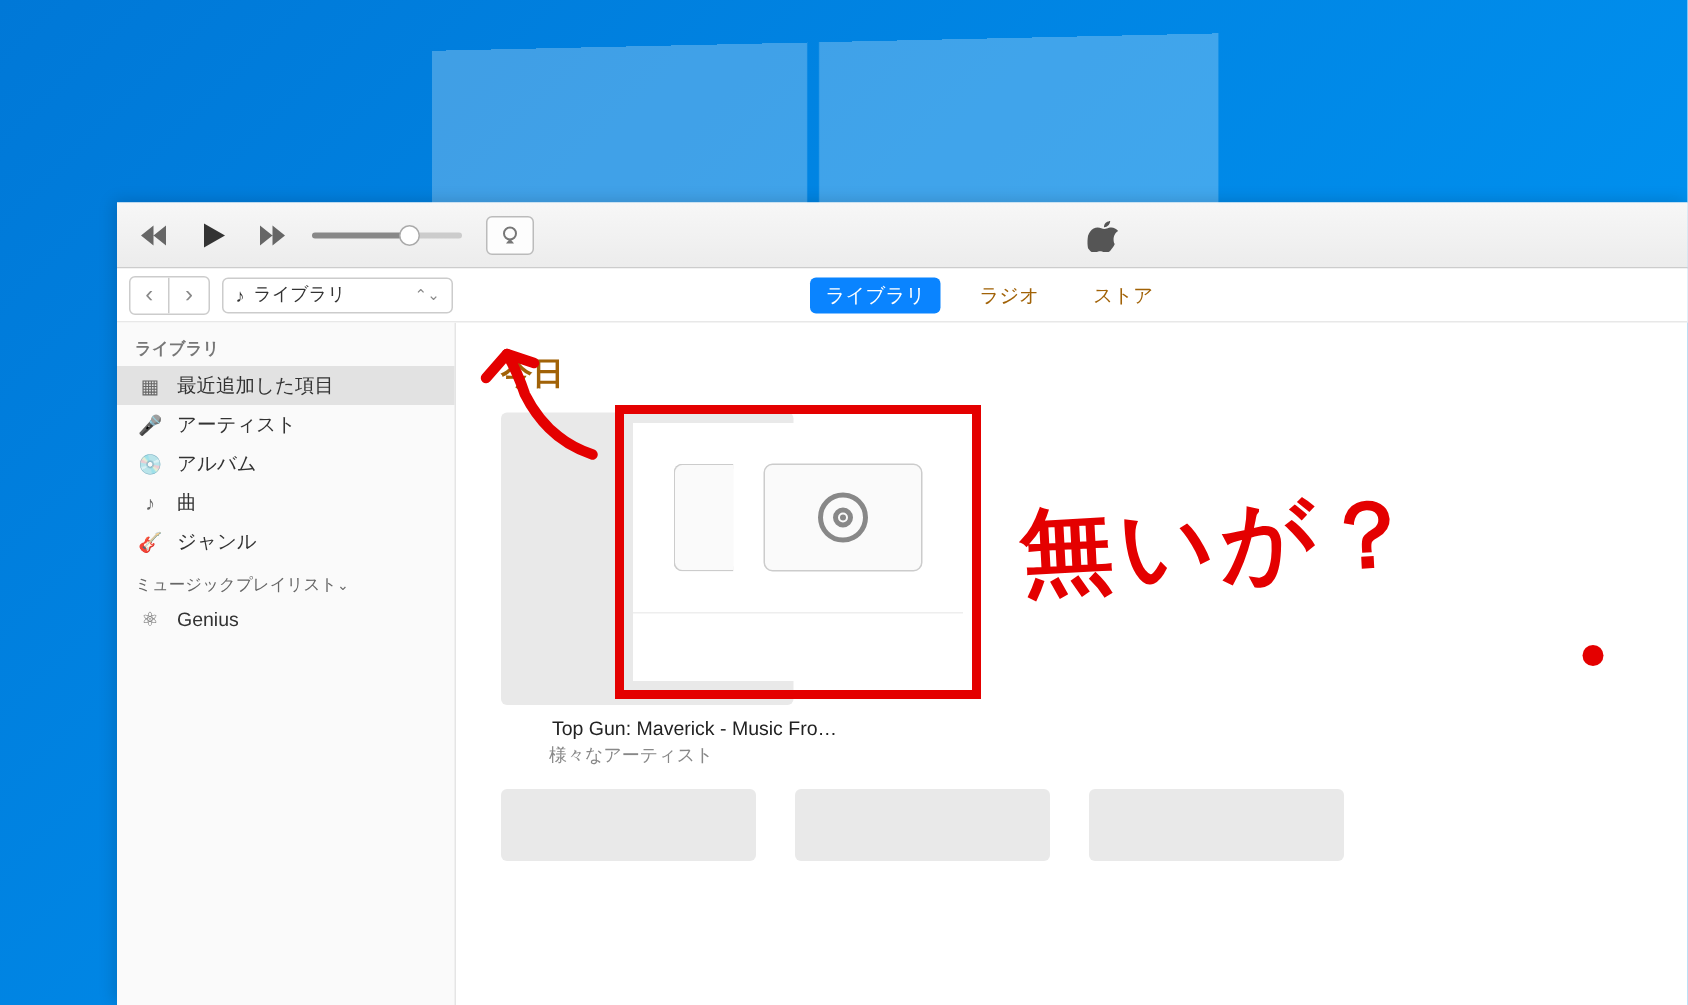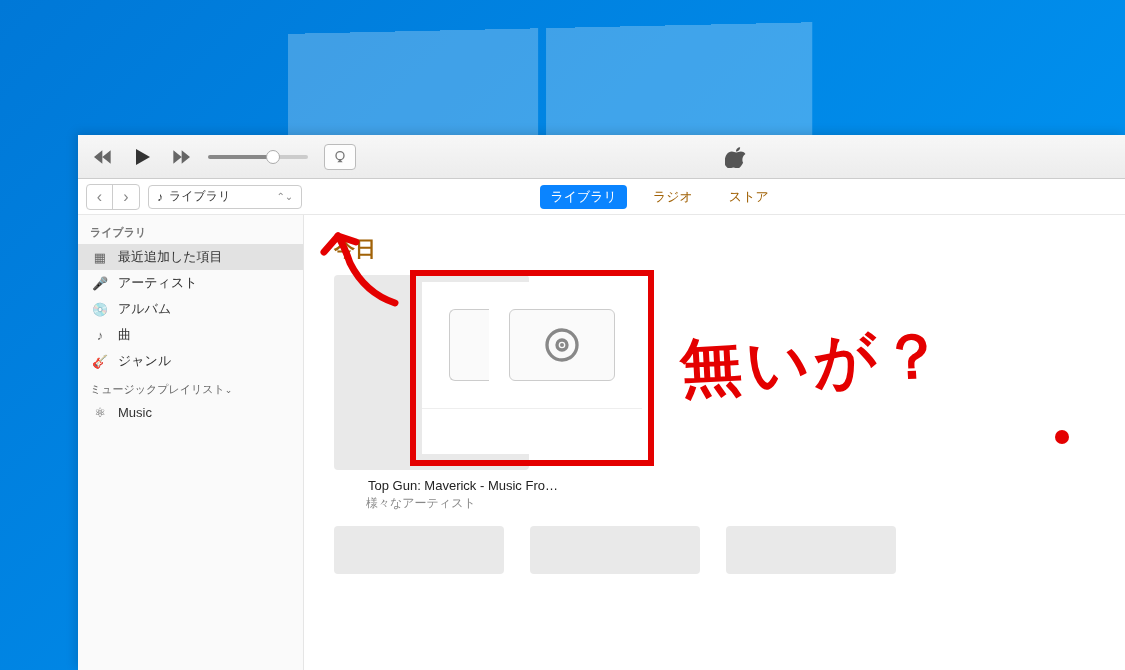--- a/index.html
+++ b/index.html
@@ -161,21 +161,21 @@
         <span class="icon">🎸</span>
         <span>ジャンル</span>
       </div>
 
       <div class="side-sub">
         <span>ミュージックプレイリスト</span>
         <span class="chev">⌄</span>
       </div>
       <div class="side-item">
         <span class="icon">⚛</span>
-        <span>Music</span>
+        <span>Genius</span>
       </div>
     </div>
 
     <div class="content">
       <div class="section-title">今日</div>
       <div class="album-card">
         <div class="album-art"></div>
         <div class="album-title">Top Gun: Maverick - Music Fro…</div>
         <div class="album-artist">様々なアーティスト</div>
       </div>

